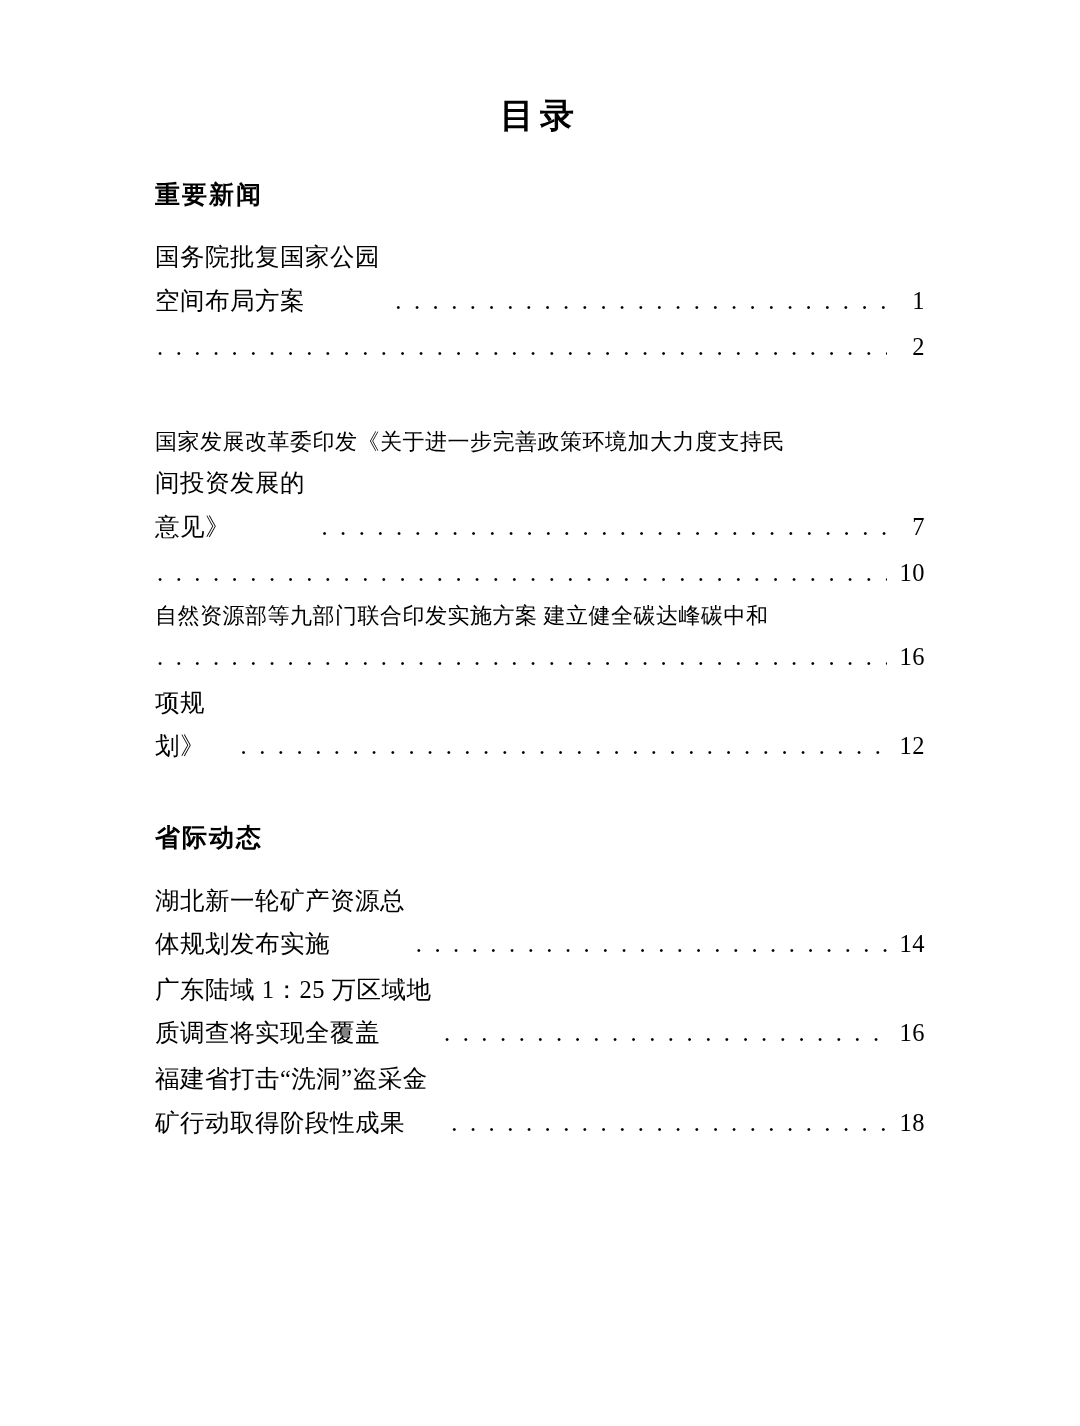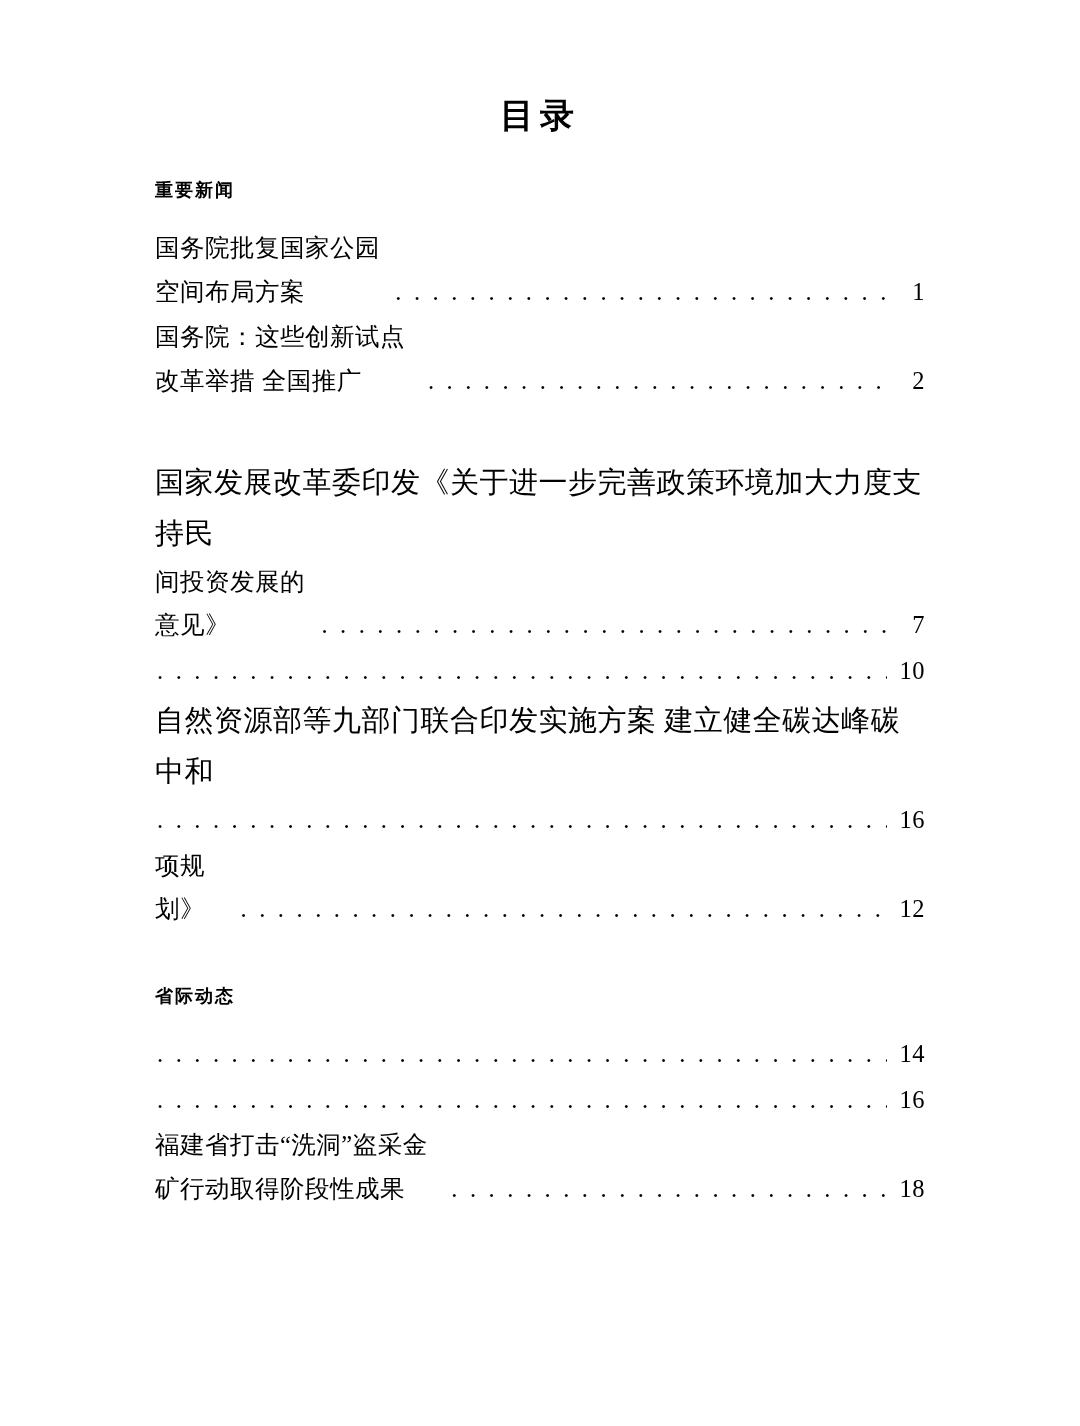--- a/index.html
+++ b/index.html
@@ -27,21 +27,21 @@
     font-size: 34px;
     font-weight: bold;
     letter-spacing: 6px;
     margin: 0 0 42px 0;
     line-height: 1.2;
   }
   .section {
     margin-bottom: 0;
   }
   .section-heading {
-    font-size: 18px;
+    font-size: 25px;
     font-weight: bold;
     letter-spacing: 2px;
     margin: 0 0 24px 0;
     line-height: 1.3;
   }
   .section-gap {
     height: 52px;
   }
   .toc-entry {
     display: block;
@@ -74,21 +74,21 @@
   .toc-page {
     flex: 0 0 auto;
     text-align: right;
     min-width: 34px;
     font-size: 24.5px;
     letter-spacing: 0.5px;
   }
   
   .toc-wrapline {
     display: block;
-    font-size: 29px;
+    font-size: 22px;
     line-height: 1.78;
     letter-spacing: 0.5px;
     white-space: pre-wrap;
   }
 </style>
 </head>
 <body>
 
 <div class="page">
   <h1 class="doc-title">目录</h1>
@@ -99,21 +99,20 @@
     <div class="toc-entry">
       <div class="toc-row">
         <span class="toc-text">国务院批复国家公园空间布局方案</span>
         <span class="toc-leader">. . . . . . . . . . . . . . . . . . . . . . . . . . . . . . . . . . . . . . . . . .</span>
         <span class="toc-page">1</span>
       </div>
     </div>
 
     <div class="toc-entry">
       <div class="toc-row">
-        <span class="toc-text">国务院：这些创新试点改革举措 全国推广</span>
         <span class="toc-leader">. . . . . . . . . . . . . . . . . . . . . . . . . . . . . . . . . . . . . . . . . .</span>
         <span class="toc-page">2</span>
       </div>
     </div>
   </div>
 
   <div class="section-gap"></div>
 
   <div class="section">
 
@@ -150,27 +149,29 @@
     </div>
   </div>
 
   <div class="section-gap"></div>
 
   <div class="section">
     <div class="section-heading">省际动态</div>
 
     <div class="toc-entry">
       <div class="toc-row">
+        <span class="toc-text">湖北新一轮矿产资源总体规划发布实施</span>
         <span class="toc-leader">. . . . . . . . . . . . . . . . . . . . . . . . . . . . . . . . . . . . . . . . . .</span>
         <span class="toc-page">14</span>
       </div>
     </div>
 
     <div class="toc-entry">
       <div class="toc-row">
+        <span class="toc-text">广东陆域 1：25 万区域地质调查将实现全覆盖</span>
         <span class="toc-leader">. . . . . . . . . . . . . . . . . . . . . . . . . . . . . . . . . . . . . . . . . .</span>
         <span class="toc-page">16</span>
       </div>
     </div>
 
     <div class="toc-entry">
       <div class="toc-row">
         <span class="toc-text">福建省打击“洗洞”盗采金矿行动取得阶段性成果</span>
         <span class="toc-leader">. . . . . . . . . . . . . . . . . . . . . . . . . . . . . . . . . . . . . . . . . .</span>
         <span class="toc-page">18</span>

